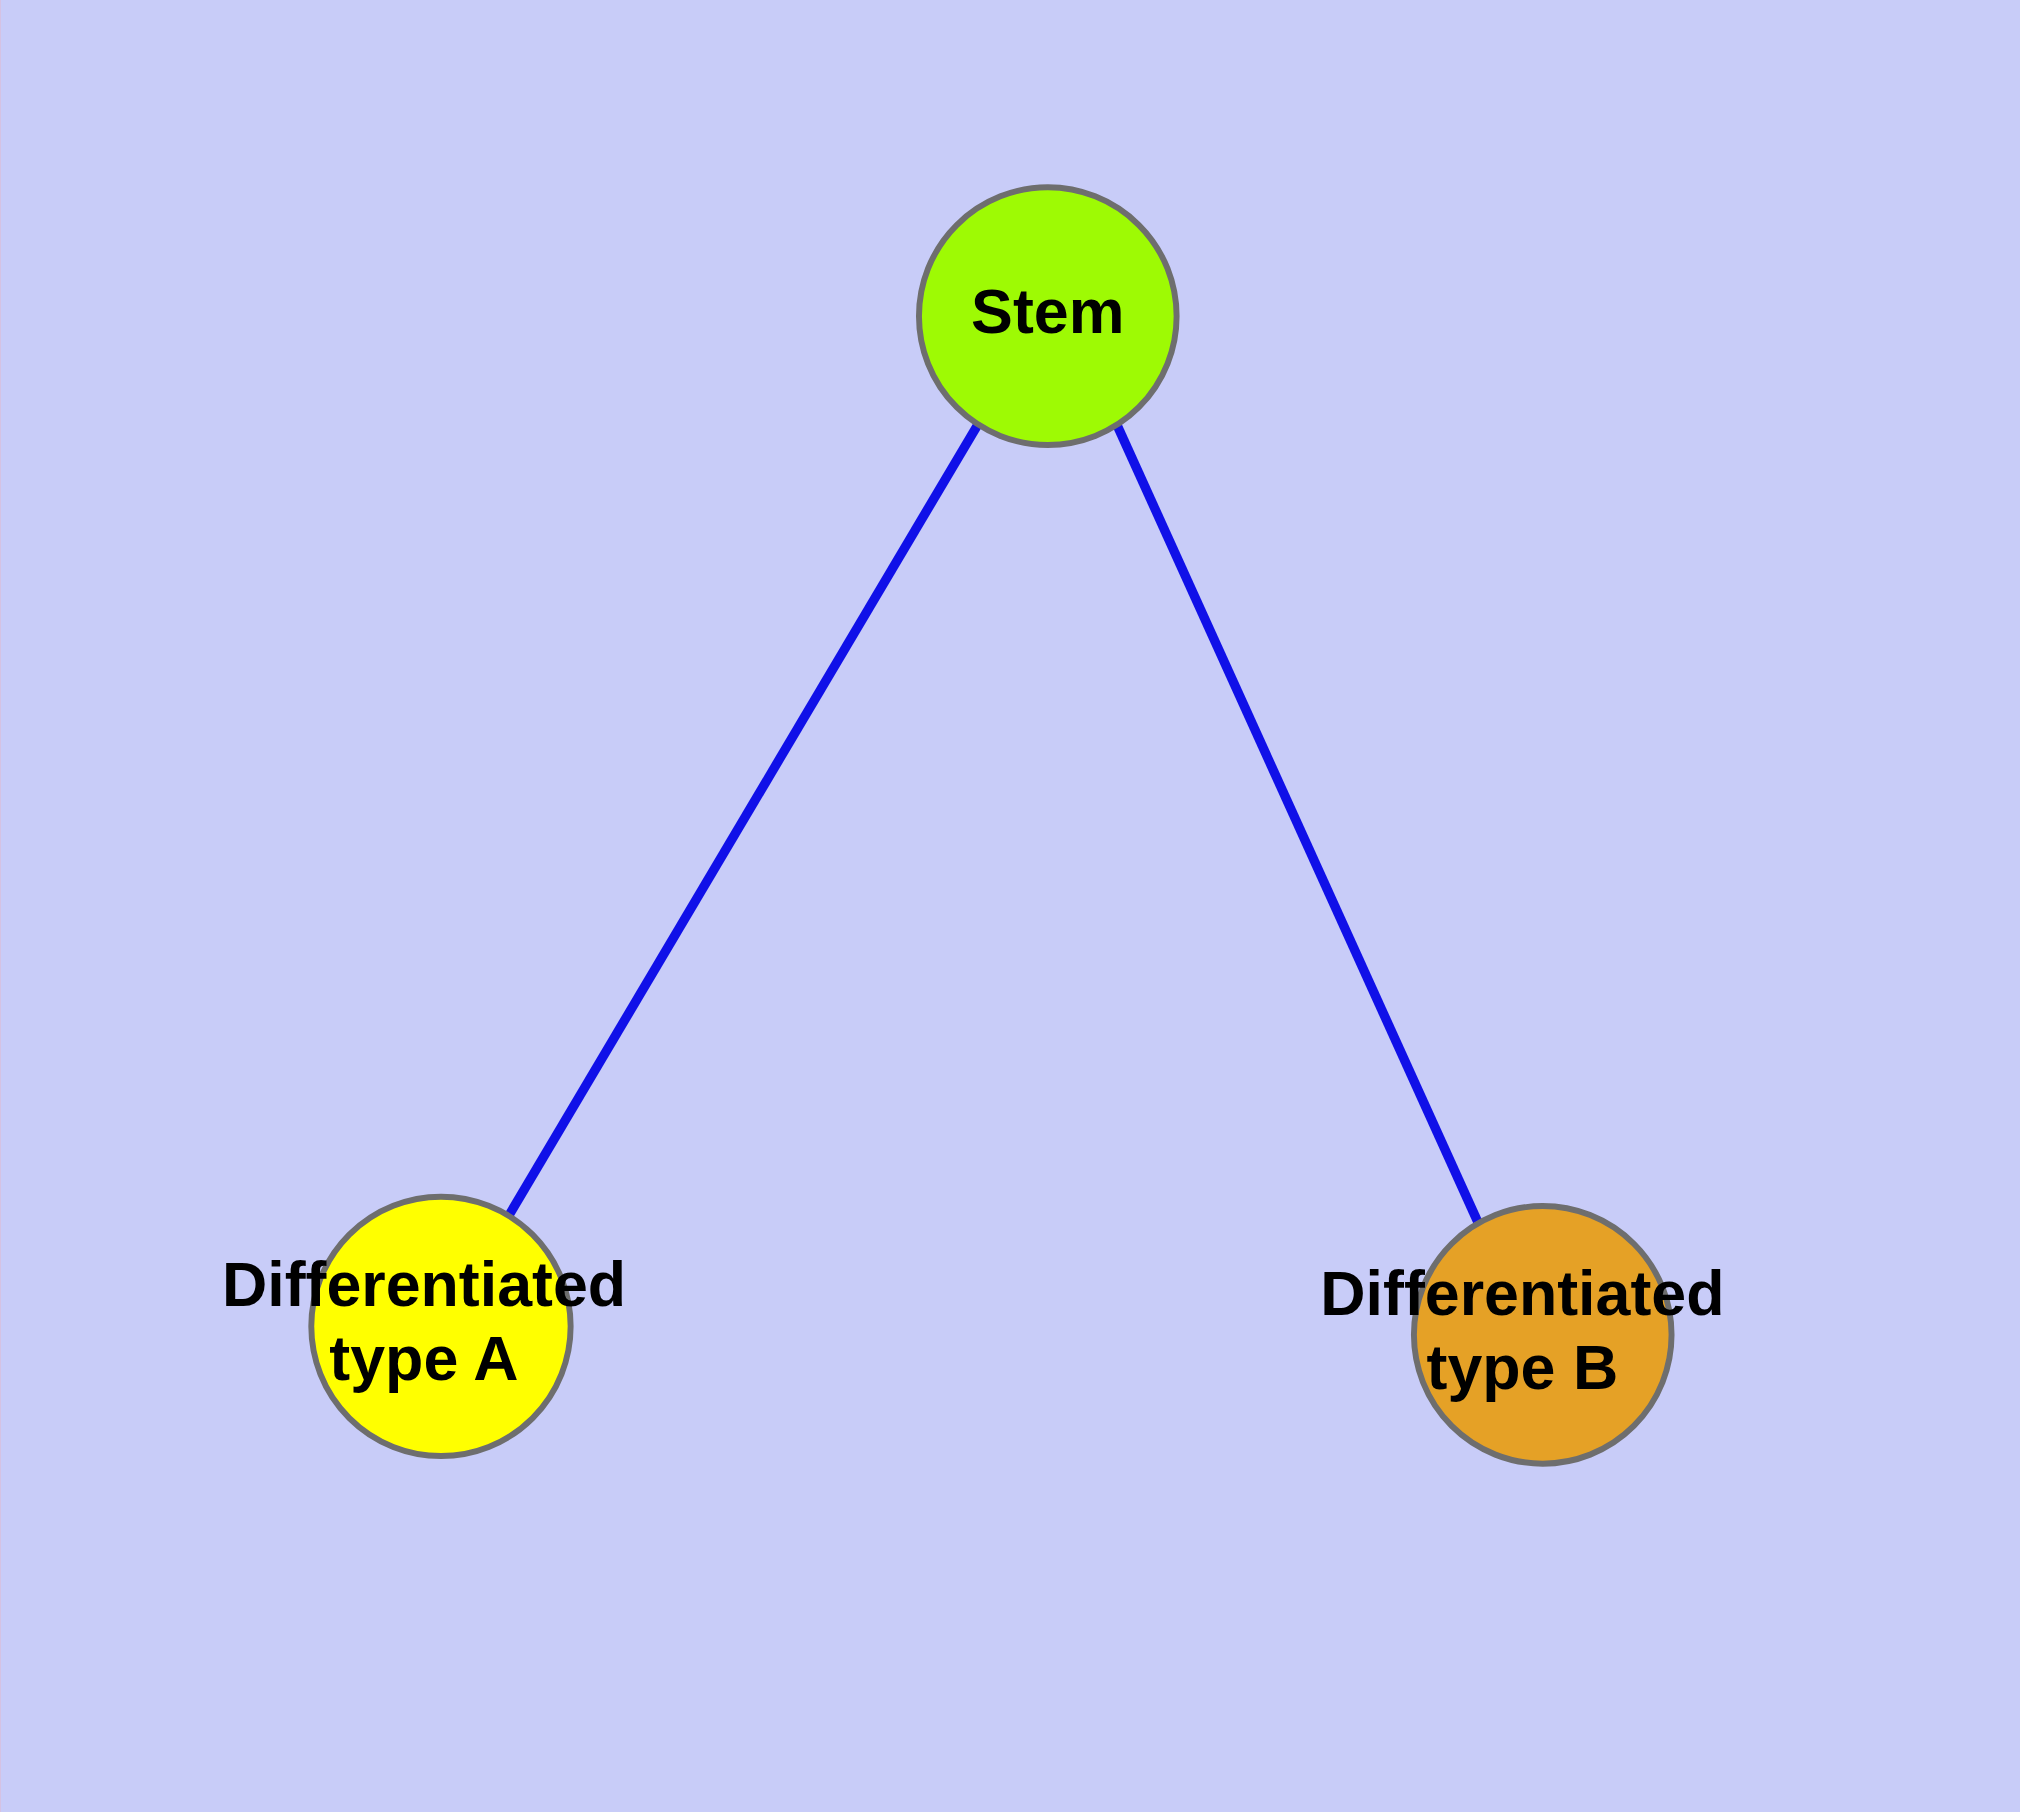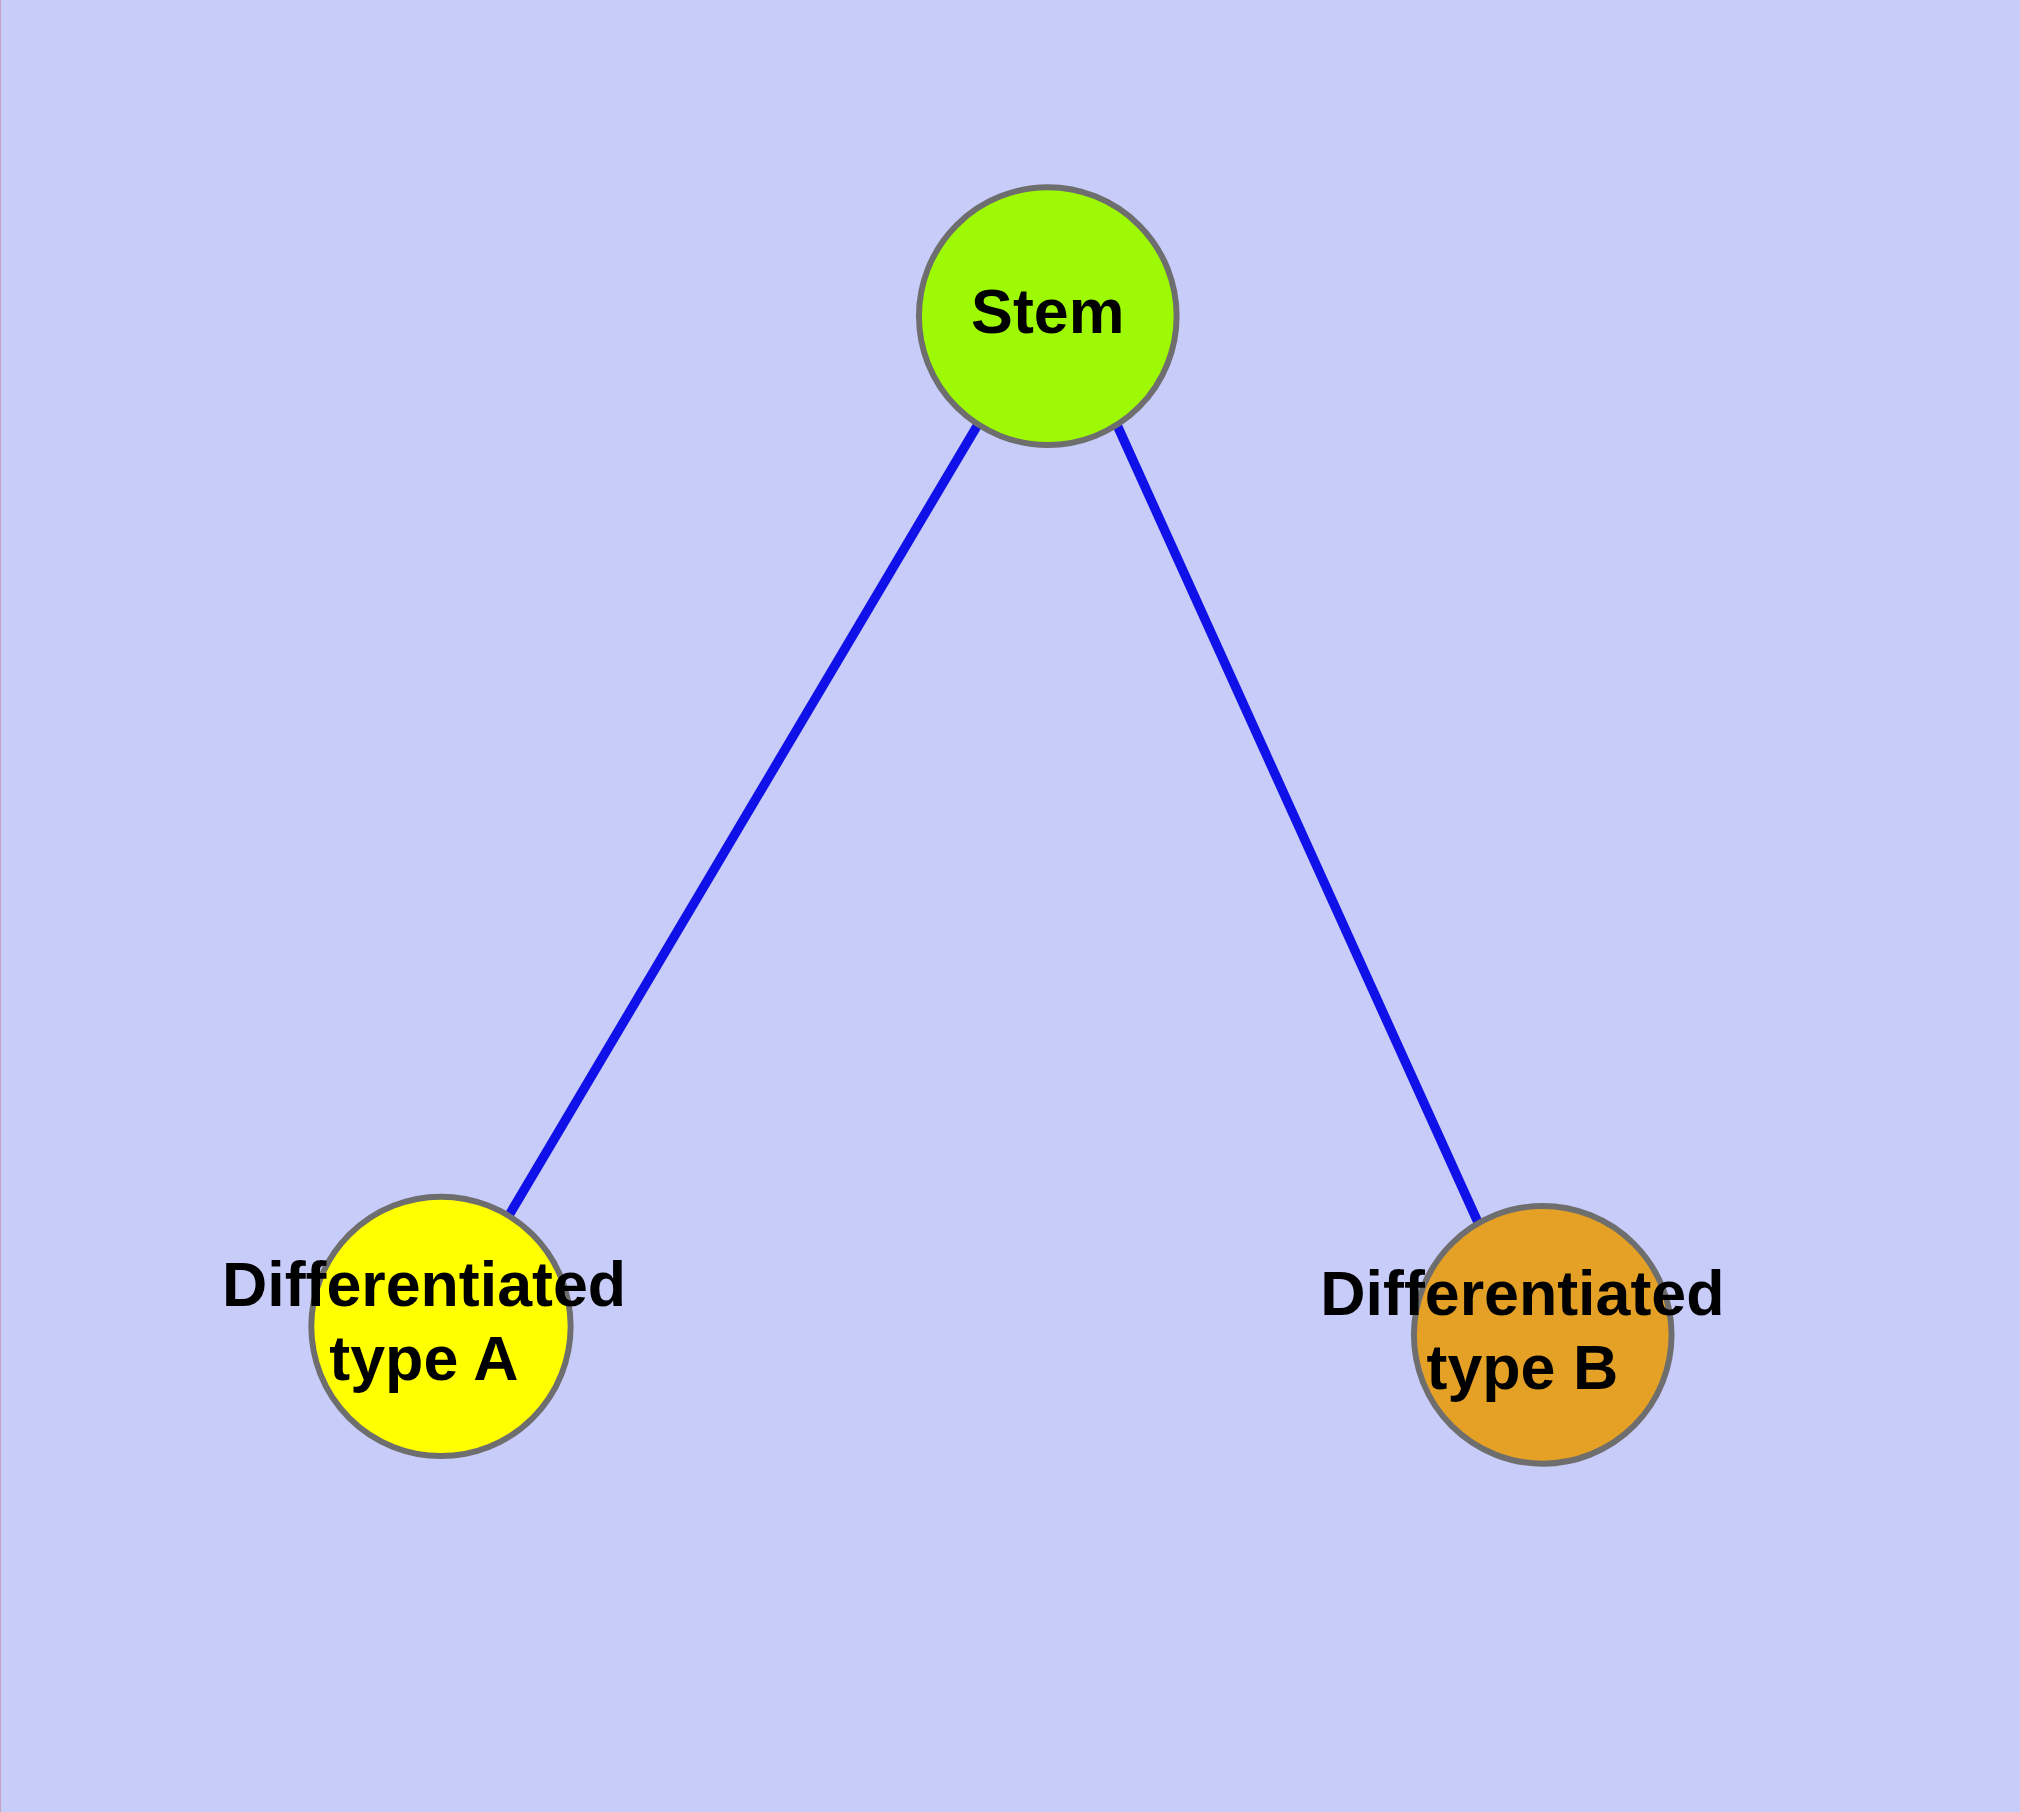--- a/index.html
+++ b/index.html
@@ -26,21 +26,21 @@
     font-family: "Liberation Sans", sans-serif;
     font-weight: bold;
     fill: #000000;
     text-anchor: middle;
     dominant-baseline: middle;
   }
 </style>
 </head>
 <body>
 
-<div id="canvas" style="width: 2021px; height: 1812px; background: #b91c1c;">
+<div id="canvas" style="width: 2021px; height: 1812px; background: #fca5a5;">
   <svg id="graph-svg" viewBox="0 0 2384 2138" xmlns="http://www.w3.org/2000/svg" style="width: 2021px; height: 1812px;">
     <rect id="bg-rect" x="0" y="0" width="2384" height="2138" fill="#c8ccf8"></rect>
     <g id="edge-layer">
         <line x1="1154" y1="500" x2="599" y2="1436" stroke="#1010e8" stroke-width="11" stroke-linecap="butt"></line>
         <line x1="1317" y1="500" x2="1743" y2="1441" stroke="#1010e8" stroke-width="11" stroke-linecap="butt"></line>
       </g>
     <g id="node-layer">
         <g>
           <circle cx="1236" cy="373" r="152" fill="#9efa04" stroke="#6e6e6e" stroke-width="7"></circle>
         </g>

